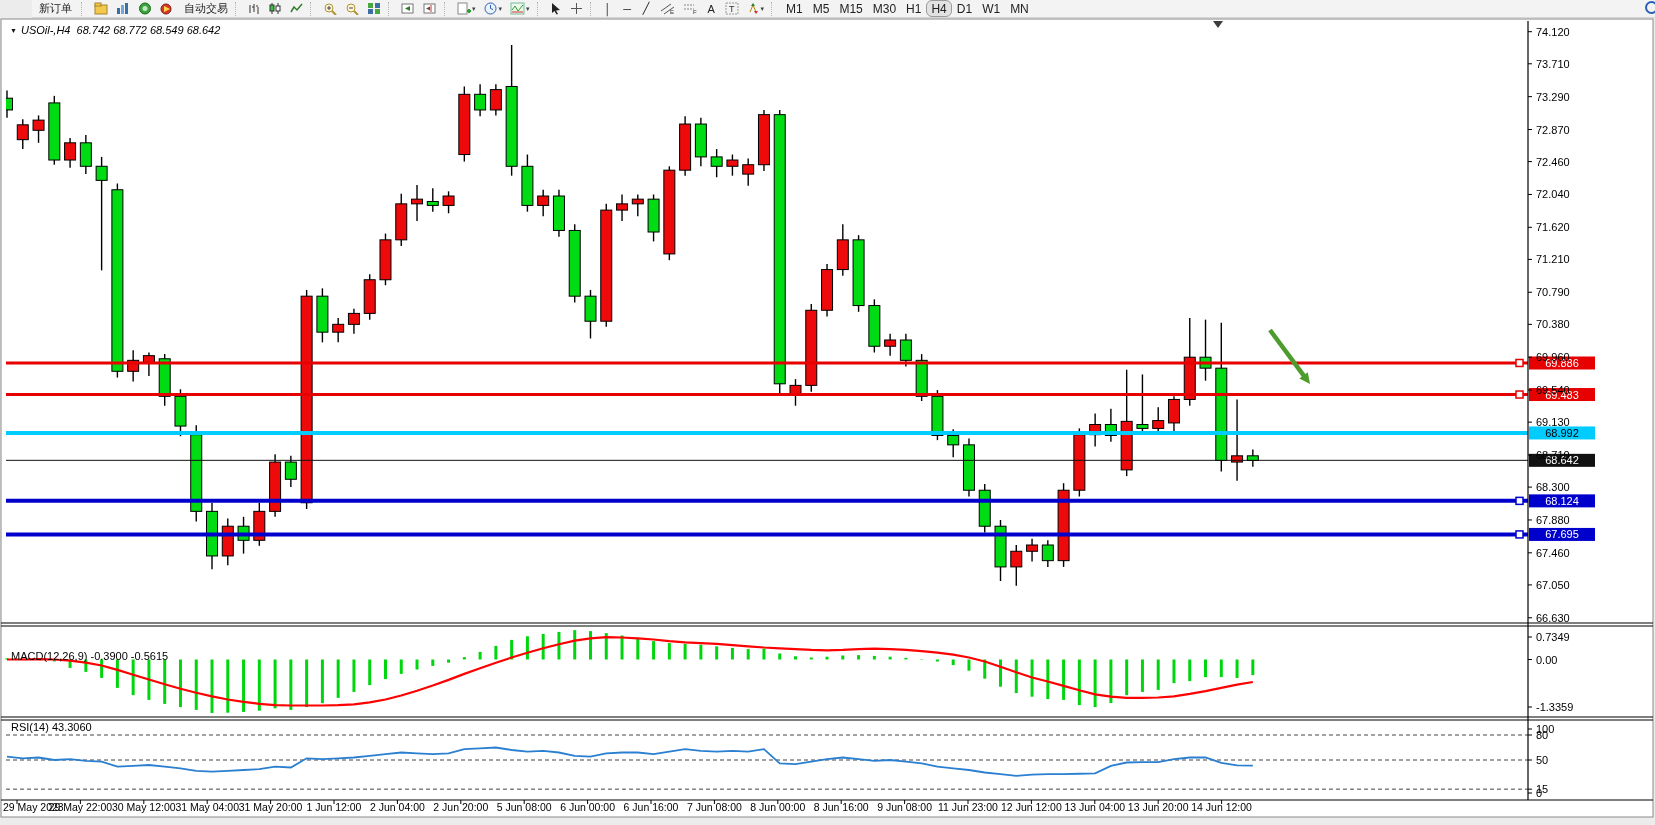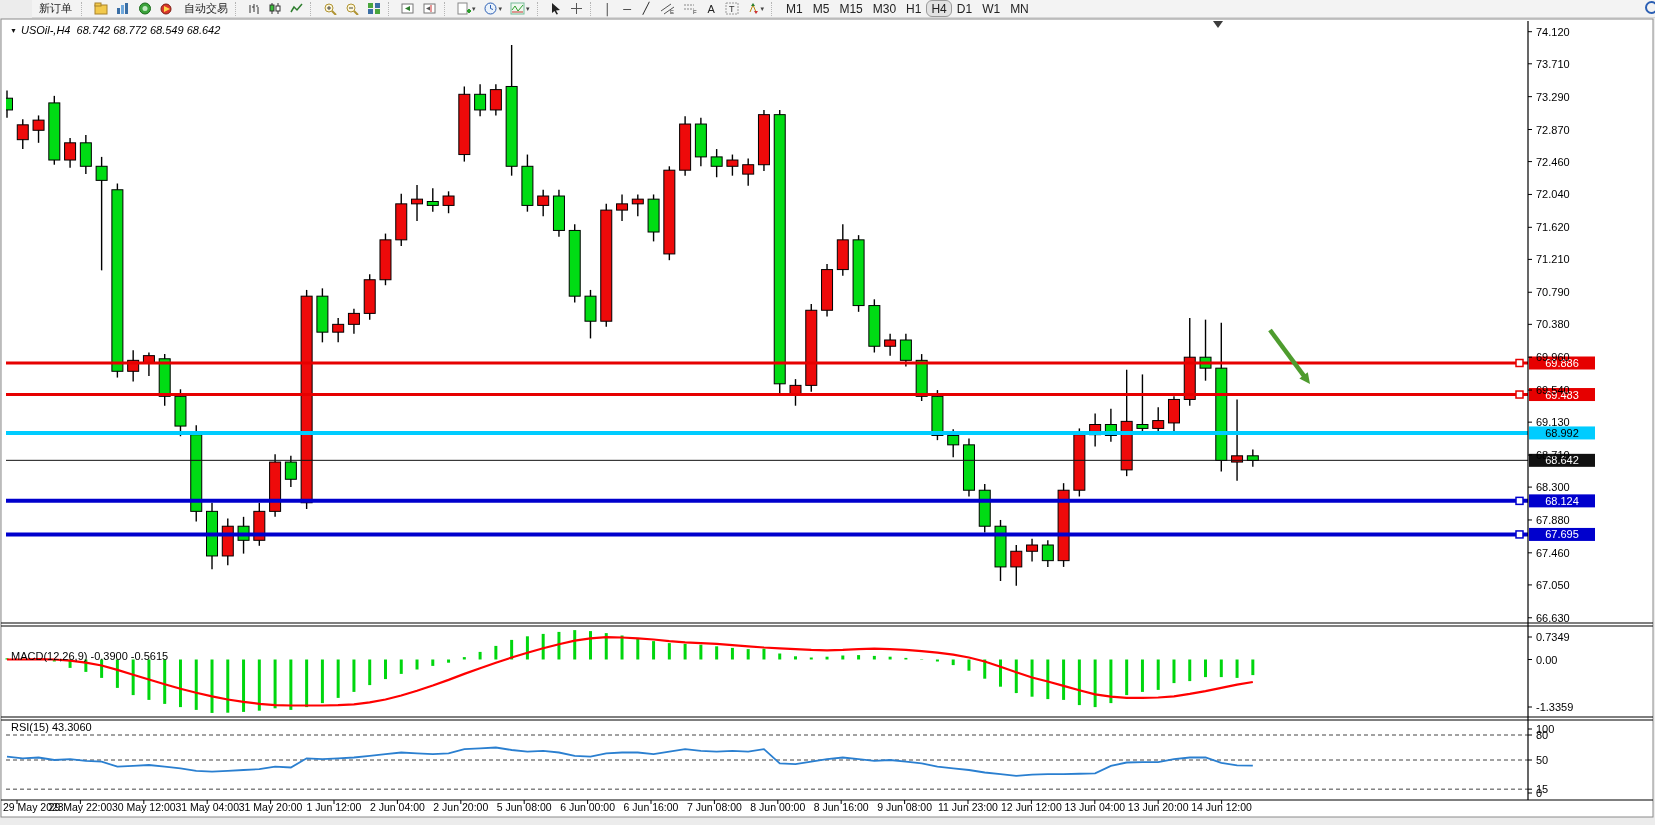--- a/index.html
+++ b/index.html
@@ -605,13 +605,13 @@
     <text x="1158.2" y="811" text-anchor="middle" font-size="10.5" fill="#000" font-family="Liberation Sans, sans-serif">13 Jun 20:00</text>
     <line x1="1221.6" y1="800" x2="1221.6" y2="804" stroke="#000"></line>
     <text x="1221.6" y="811" text-anchor="middle" font-size="10.5" fill="#000" font-family="Liberation Sans, sans-serif">14 Jun 12:00</text>
   </svg>
 
 <div class="ovl" id="chart-title">
   <span id="title-arrow">▼</span>
   <span>USOil-,H4  68.742 68.772 68.549 68.642</span>
 </div>
 <div class="ovl" id="macd-label">MACD(12,26,9) -0.3900 -0.5615</div>
-<div class="ovl" id="rsi-label">RSI(15) 43.3060</div>
+<div class="ovl" id="rsi-label">RSI(14) 43.3060</div>
 
 </body></html>

